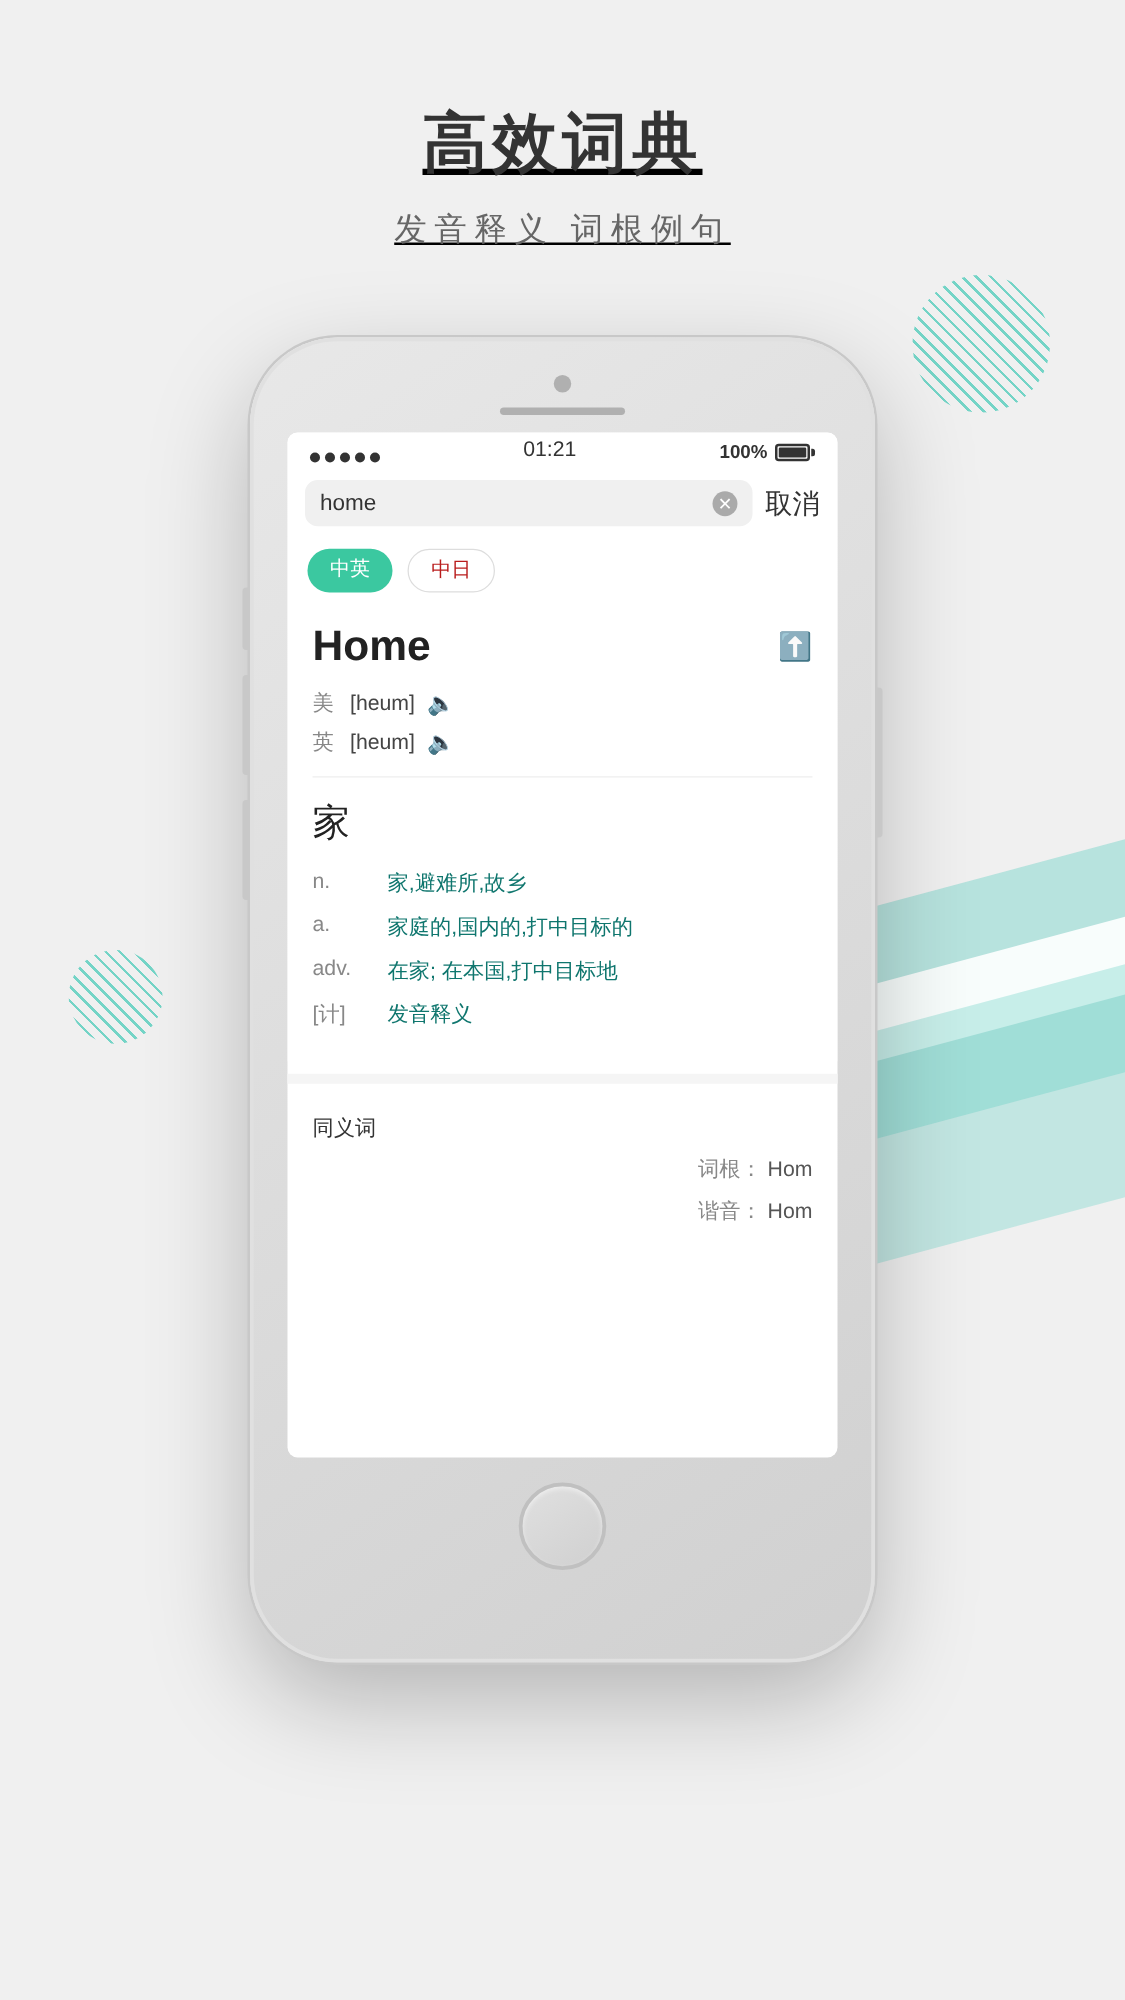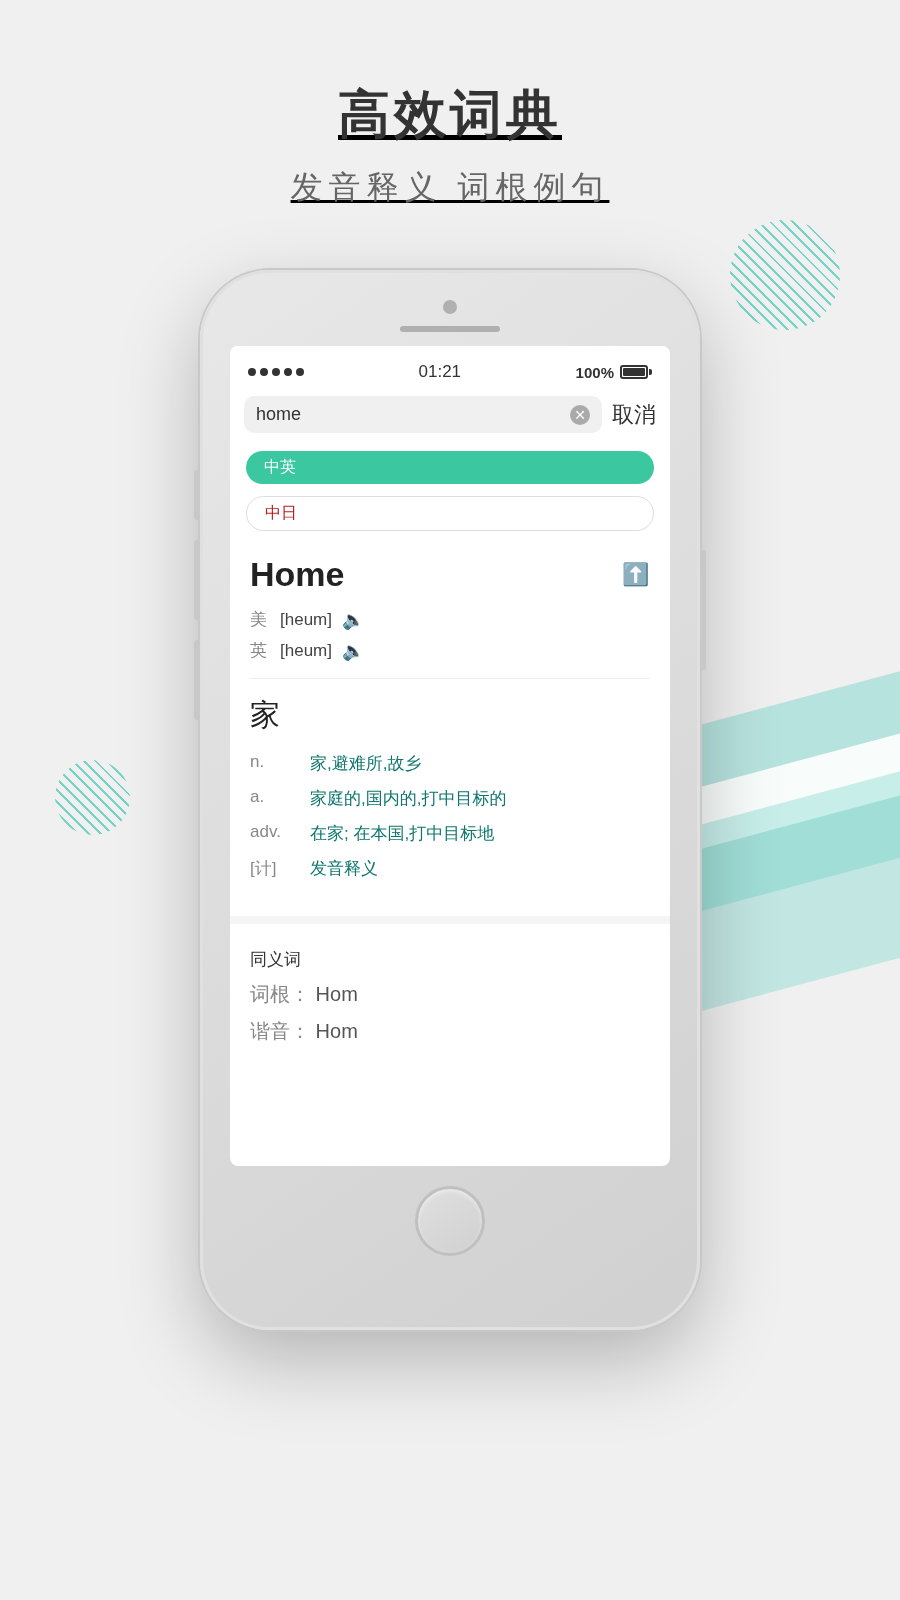--- a/index.html
+++ b/index.html
@@ -102,21 +102,21 @@
     }
 
     .main-title {
       font-size: 52px;
       font-weight: 600;
       color: #333;
       letter-spacing: 4px;
     }
 
     .sub-title {
-      font-size: 32px;
+      font-size: 26px;
       color: #666;
       margin-top: 16px;
       letter-spacing: 6px;
     }
 
     
     .phone-wrapper {
       position: absolute;
       top: 270px;
       left: 50%;
@@ -211,22 +211,22 @@
       margin-top: 14px;
       border-radius: 8px;
       overflow: hidden;
       position: relative;
     }
 
     
     .status-bar {
       display: flex;
       justify-content: space-between;
-      align-items: center;
-      padding: 16px 18px 6px;
+      align-items: flex-end;
+      padding: 4px 18px 6px;
       background: #fff;
     }
 
     .status-dots {
       display: flex;
       gap: 4px;
     }
 
     .status-dot {
       width: 8px;
@@ -325,21 +325,20 @@
       cursor: pointer;
       white-space: nowrap;
     }
 
     
     .lang-tabs {
       display: flex;
       gap: 12px;
       padding: 10px 16px;
       background: #fff;
-      flex-direction: column;
     }
 
     .lang-tab-active {
       background: #3bc8a0;
       color: white;
       border-radius: 20px;
       padding: 6px 18px;
       font-size: 16px;
       cursor: pointer;
     }
@@ -451,23 +450,24 @@
       margin-bottom: 10px;
     }
 
     .synonym-links {
       font-size: 17px;
       color: #3bc8a0;
       margin-bottom: 16px;
     }
 
     .memory-item {
-      font-size: 20px;
+      font-size: 17px;
       color: #555;
       margin-bottom: 10px;
+      text-align: right;
     }
 
     .memory-label {
       color: #888;
     }
 
     
     .home-button {
       width: 70px;
       height: 70px;

